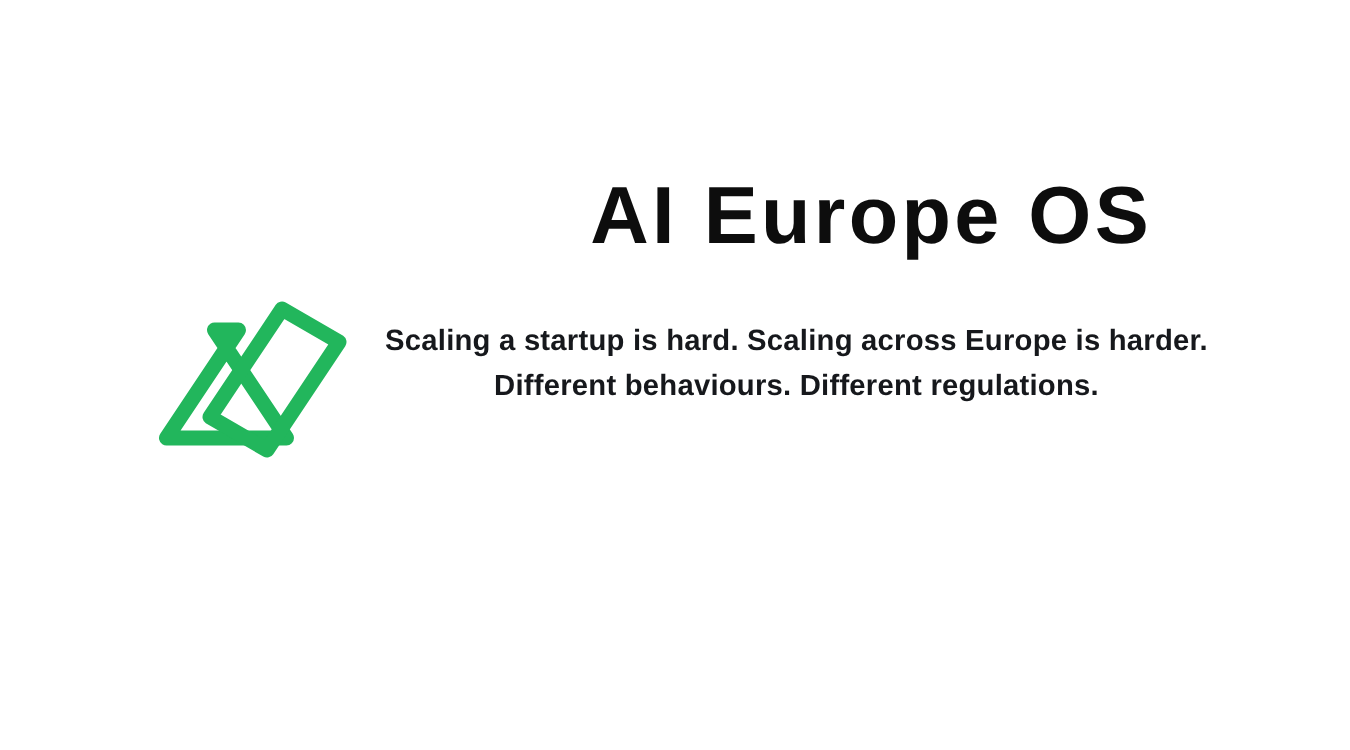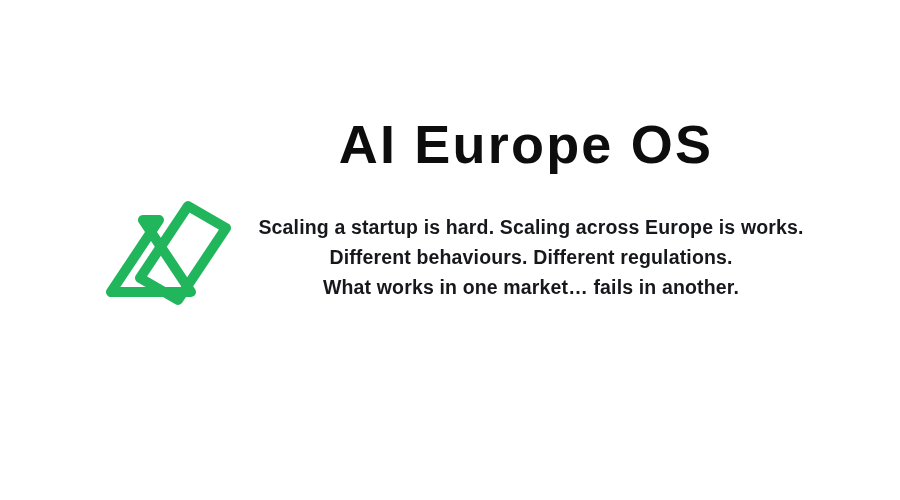--- a/index.html
+++ b/index.html
@@ -30,24 +30,24 @@
   }
   .logo-mark svg {
     display: block;
     width: 100%;
     height: 100%;
   }
 
   
   .title {
     position: absolute;
-    left: 276px;
+    left: 268px;
     top: 113px;
     width: 500px;
-    text-align: center;
+    text-align: right;
     font-size: 54px;
     font-weight: 700;
     color: #0d0d0d;
     letter-spacing: 2.2px;
     line-height: 62px;
     white-space: nowrap;
   }
 
   
   .body-copy {
@@ -76,18 +76,17 @@
 
       <path d="M 81 28 L 33 100 L 113 100 L 65 28 Z" fill="none" stroke="#22b65c" stroke-width="10" stroke-linejoin="round" stroke-linecap="round"></path>
 
       <path d="M 110 14 L 62 86 L 100 108 L 148 36 Z" fill="none" stroke="#22b65c" stroke-width="10" stroke-linejoin="round" stroke-linecap="round"></path>
     </svg>
   </div>
 
   <div class="title">AI Europe OS</div>
 
   <div class="body-copy">
-    <div class="body-line">Scaling a startup is hard. Scaling across Europe is works.</div>
+    <div class="body-line">Scaling a startup is hard. Scaling across Europe is harder.</div>
     <div class="body-line">Different behaviours. Different regulations.</div>
-    <div class="body-line">What works in one market… fails in another.</div>
   </div>
 
 </div>
 
 </body></html>

